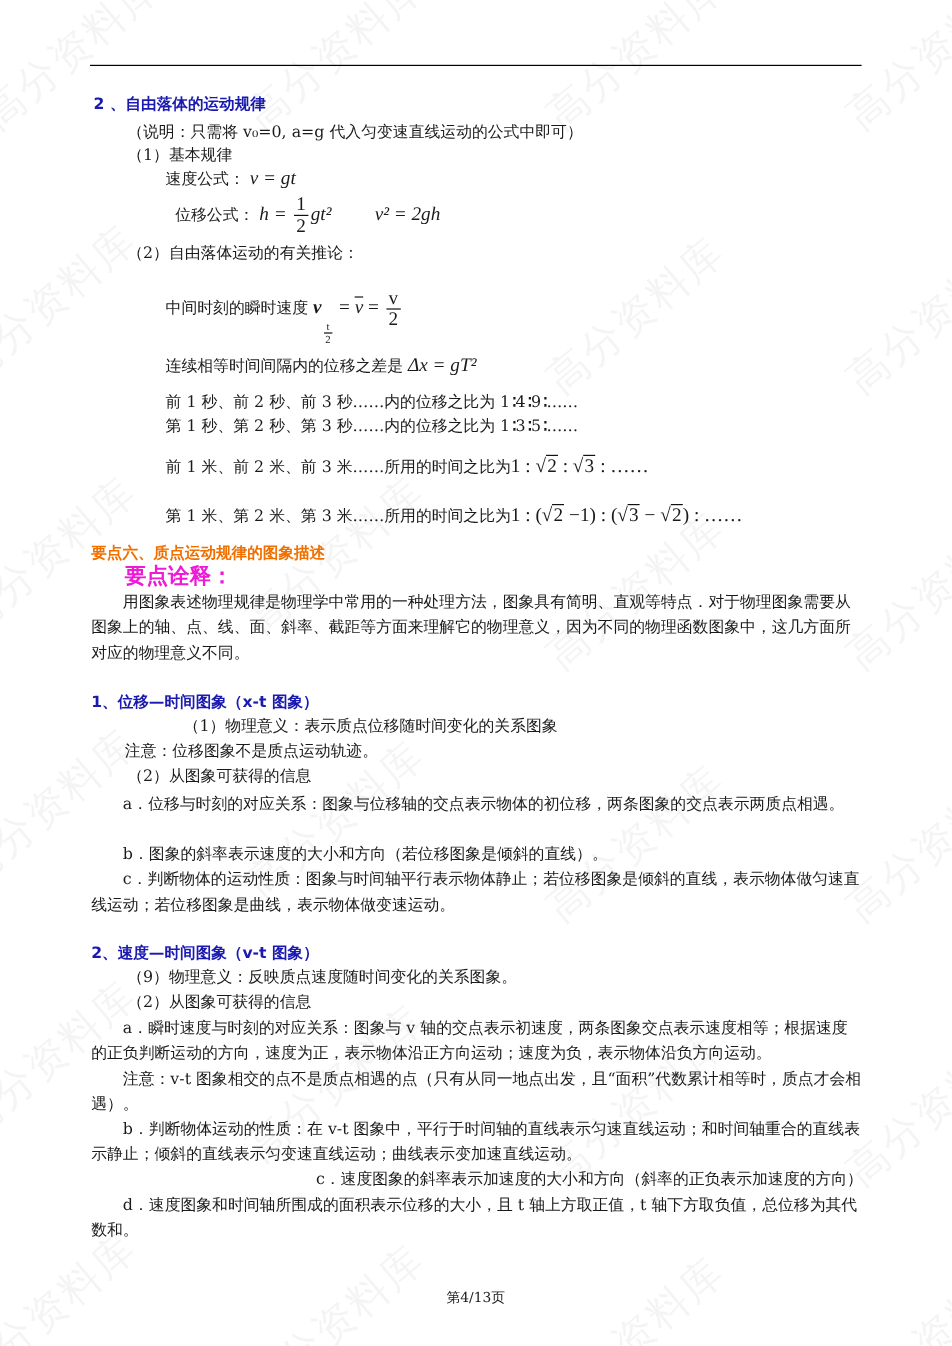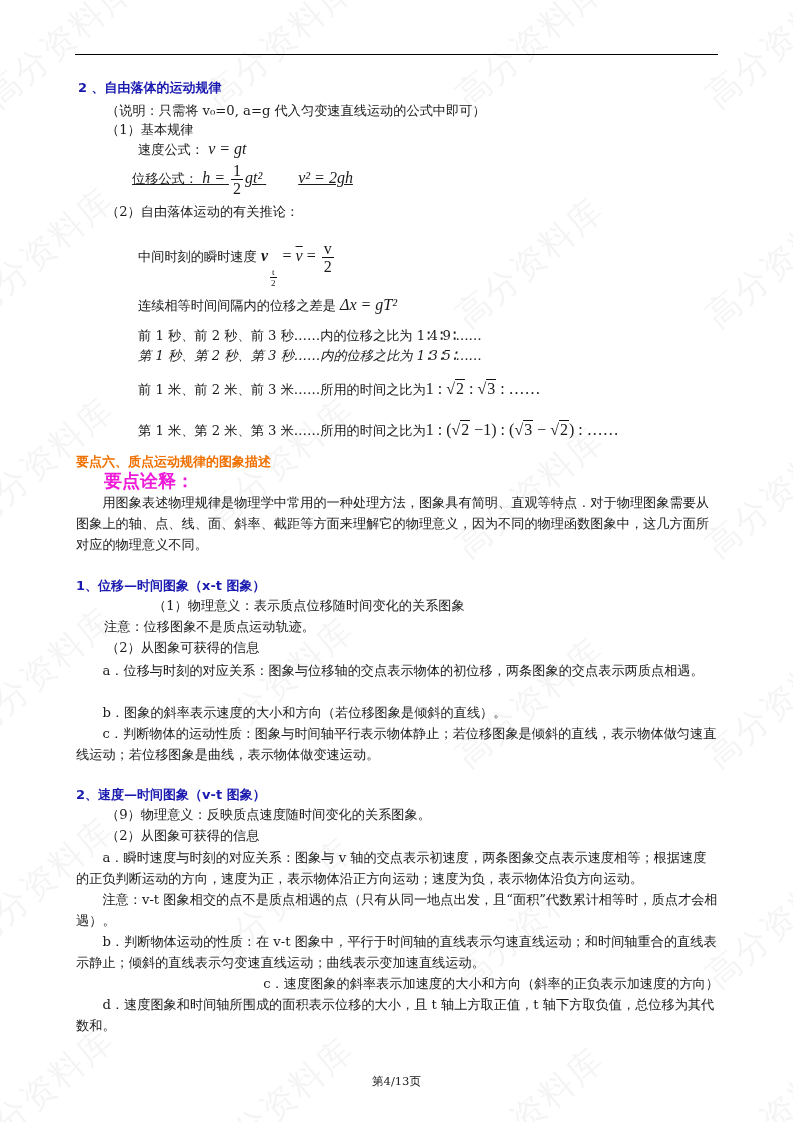--- a/index.html
+++ b/index.html
@@ -67,21 +67,21 @@
 
   <div class="line h-blue" style="left:78px;top:79px;">2 、自由落体的运动规律</div>
   <div class="line" style="left:106px;top:102px;">（说明：只需将 v₀=0, a=g 代入匀变速直线运动的公式中即可）</div>
   <div class="line" style="left:106px;top:121px;">（1）基本规律</div>
 
   <div class="line" style="left:138px;top:140px;">
     <span>速度公式：</span>
     <span class="math">v = gt</span>
   </div>
 
-  <div class="line" style="left:132px;top:162px;text-decoration:underline;">
+  <div class="line" style="left:146px;top:162px;">
     <span>位移公式：</span>
     <span class="math">
       <span>h =</span>
       <span class="frac">
         <span class="num">1</span>
         <span class="den">2</span>
       </span><span>gt²</span>
     </span>
     <span class="math" style="margin-left:32px;">v² = 2gh</span>
   </div>
@@ -104,21 +104,21 @@
       </span>
     </span>
   </div>
 
   <div class="line" style="left:138px;top:296px;">
     <span>连续相等时间间隔内的位移之差是</span>
     <span class="math">Δx = gT²</span>
   </div>
 
   <div class="line" style="left:138px;top:327px;">前 1 秒、前 2 秒、前 3 秒……内的位移之比为 1∶4∶9∶……</div>
-  <div class="line" style="left:138px;top:347px;font-style:italic;">第 1 秒、第 2 秒、第 3 秒……内的位移之比为 1∶3∶5∶……</div>
+  <div class="line" style="left:138px;top:347px;">第 1 秒、第 2 秒、第 3 秒……内的位移之比为 1∶3∶5∶……</div>
 
   <div class="line" style="left:138px;top:380px;">
     <span>前 1 米、前 2 米、前 3 米……所用的时间之比为</span><span class="math" style="font-style:normal;"><span>1 : </span><span class="sqrt">√<span class="rad">2</span></span><span> : </span><span class="sqrt">√<span class="rad">3</span></span><span> : ……</span></span>
   </div>
 
   <div class="line" style="left:138px;top:421px;">
     <span>第 1 米、第 2 米、第 3 米……所用的时间之比为</span><span class="math" style="font-style:normal;"><span>1 : (</span><span class="sqrt">√<span class="rad">2</span></span><span> −1) : (</span><span class="sqrt">√<span class="rad">3</span></span><span> − </span><span class="sqrt">√<span class="rad">2</span></span><span>) : ……</span></span>
   </div>
 
   <div class="line h-orange" style="left:76px;top:453px;">要点六、质点运动规律的图象描述</div>

